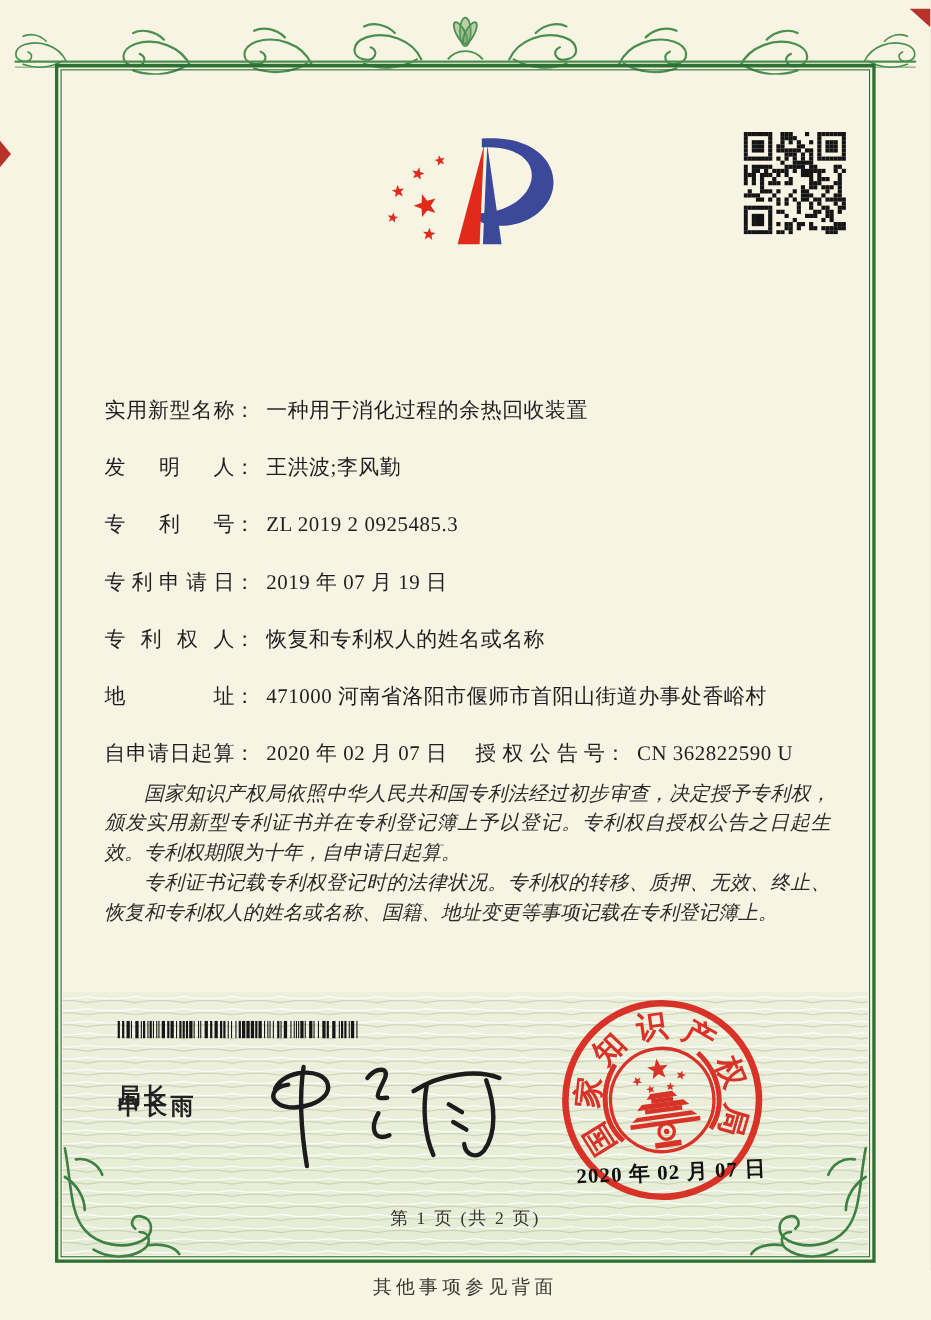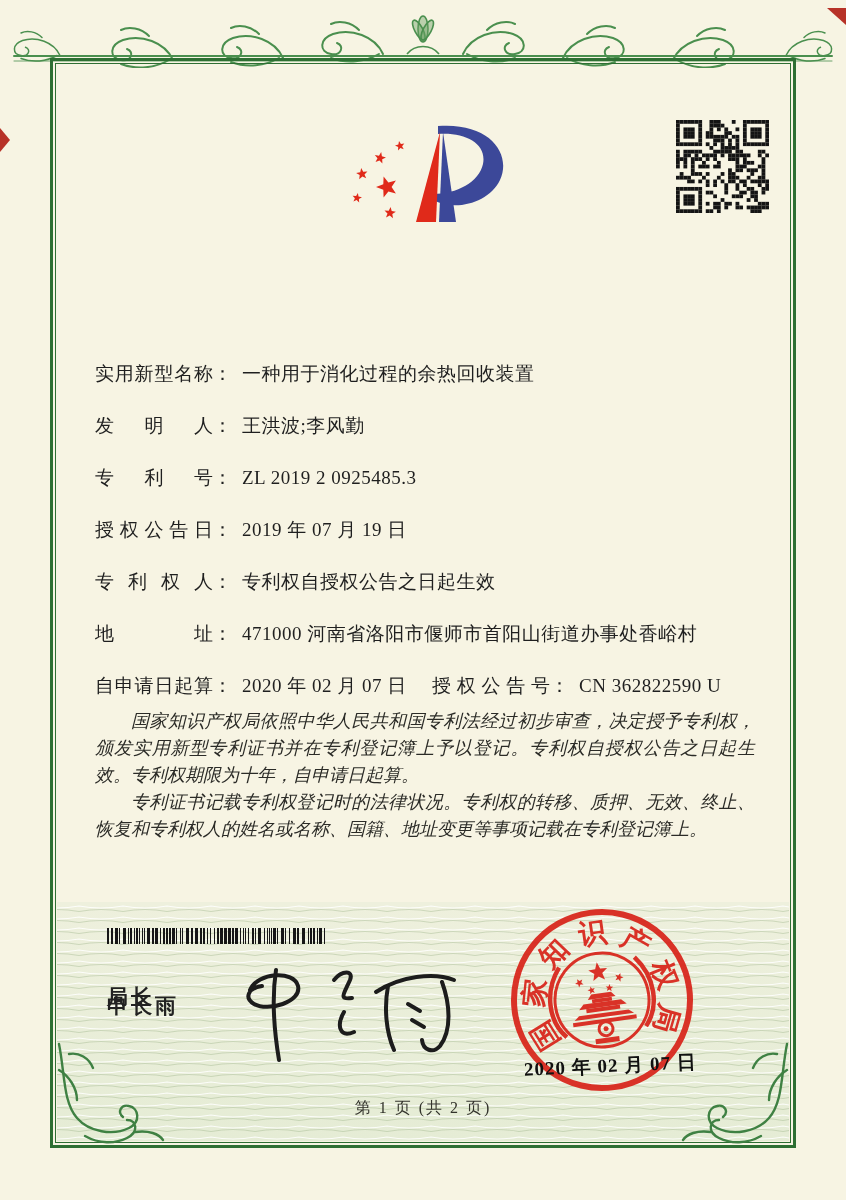--- a/index.html
+++ b/index.html
@@ -430,24 +430,24 @@
     <div class="field-row">
       <span class="flabel">实用新型名称</span><span class="fcolon">：</span><span class="fvalue">一种用于消化过程的余热回收装置</span>
     </div>
     <div class="field-row">
       <span class="flabel">发明人</span><span class="fcolon">：</span><span class="fvalue">王洪波;李风勤</span>
     </div>
     <div class="field-row">
       <span class="flabel">专利号</span><span class="fcolon">：</span><span class="fvalue">ZL 2019 2 0925485.3</span>
     </div>
     <div class="field-row">
-      <span class="flabel">授权公告日</span><span class="fcolon">：</span><span class="fvalue">2019 年 07 月 19 日</span>
+      <span class="flabel">专利申请日</span><span class="fcolon">：</span><span class="fvalue">2019 年 07 月 19 日</span>
     </div>
     <div class="field-row">
-      <span class="flabel">专利权人</span><span class="fcolon">：</span><span class="fvalue">专利权自授权公告之日起生效</span>
+      <span class="flabel">专利权人</span><span class="fcolon">：</span><span class="fvalue">恢复和专利权人的姓名或名称</span>
     </div>
     <div class="field-row">
       <span class="flabel">地址</span><span class="fcolon">：</span><span class="fvalue">471000 河南省洛阳市偃师市首阳山街道办事处香峪村</span>
     </div>
     <div class="field-row grant">
       <span class="grant-left">
         <span class="flabel">自申请日起算</span><span class="fcolon">：</span><span class="fvalue">2020 年 02 月 07 日</span>
       </span>
       <span class="grant-right">
         <span class="flabel">授权公告号</span><span class="fcolon">：</span><span class="fvalue">CN 362822590 U</span>
@@ -641,14 +641,15 @@
         <path d="M-40,32 C-56,14 -56,-16 -38,-38" fill="none" stroke="#d8241a" stroke-width="4.5"></path>
         <path d="M40,32 C56,14 56,-16 38,-38" fill="none" stroke="#d8241a" stroke-width="4.5"></path>
         <rect x="-12" y="38" width="24" height="5"></rect>
       </g>
     </g>
   </svg>
 
   <div class="seal-date">2020 年 02 月 07 日</div>
 
   <div class="page-info">第 1 页 (共 2 页)</div>
+  <div class="back-note">其他事项参见背面</div>
 
 </div>
 
 </body></html>

